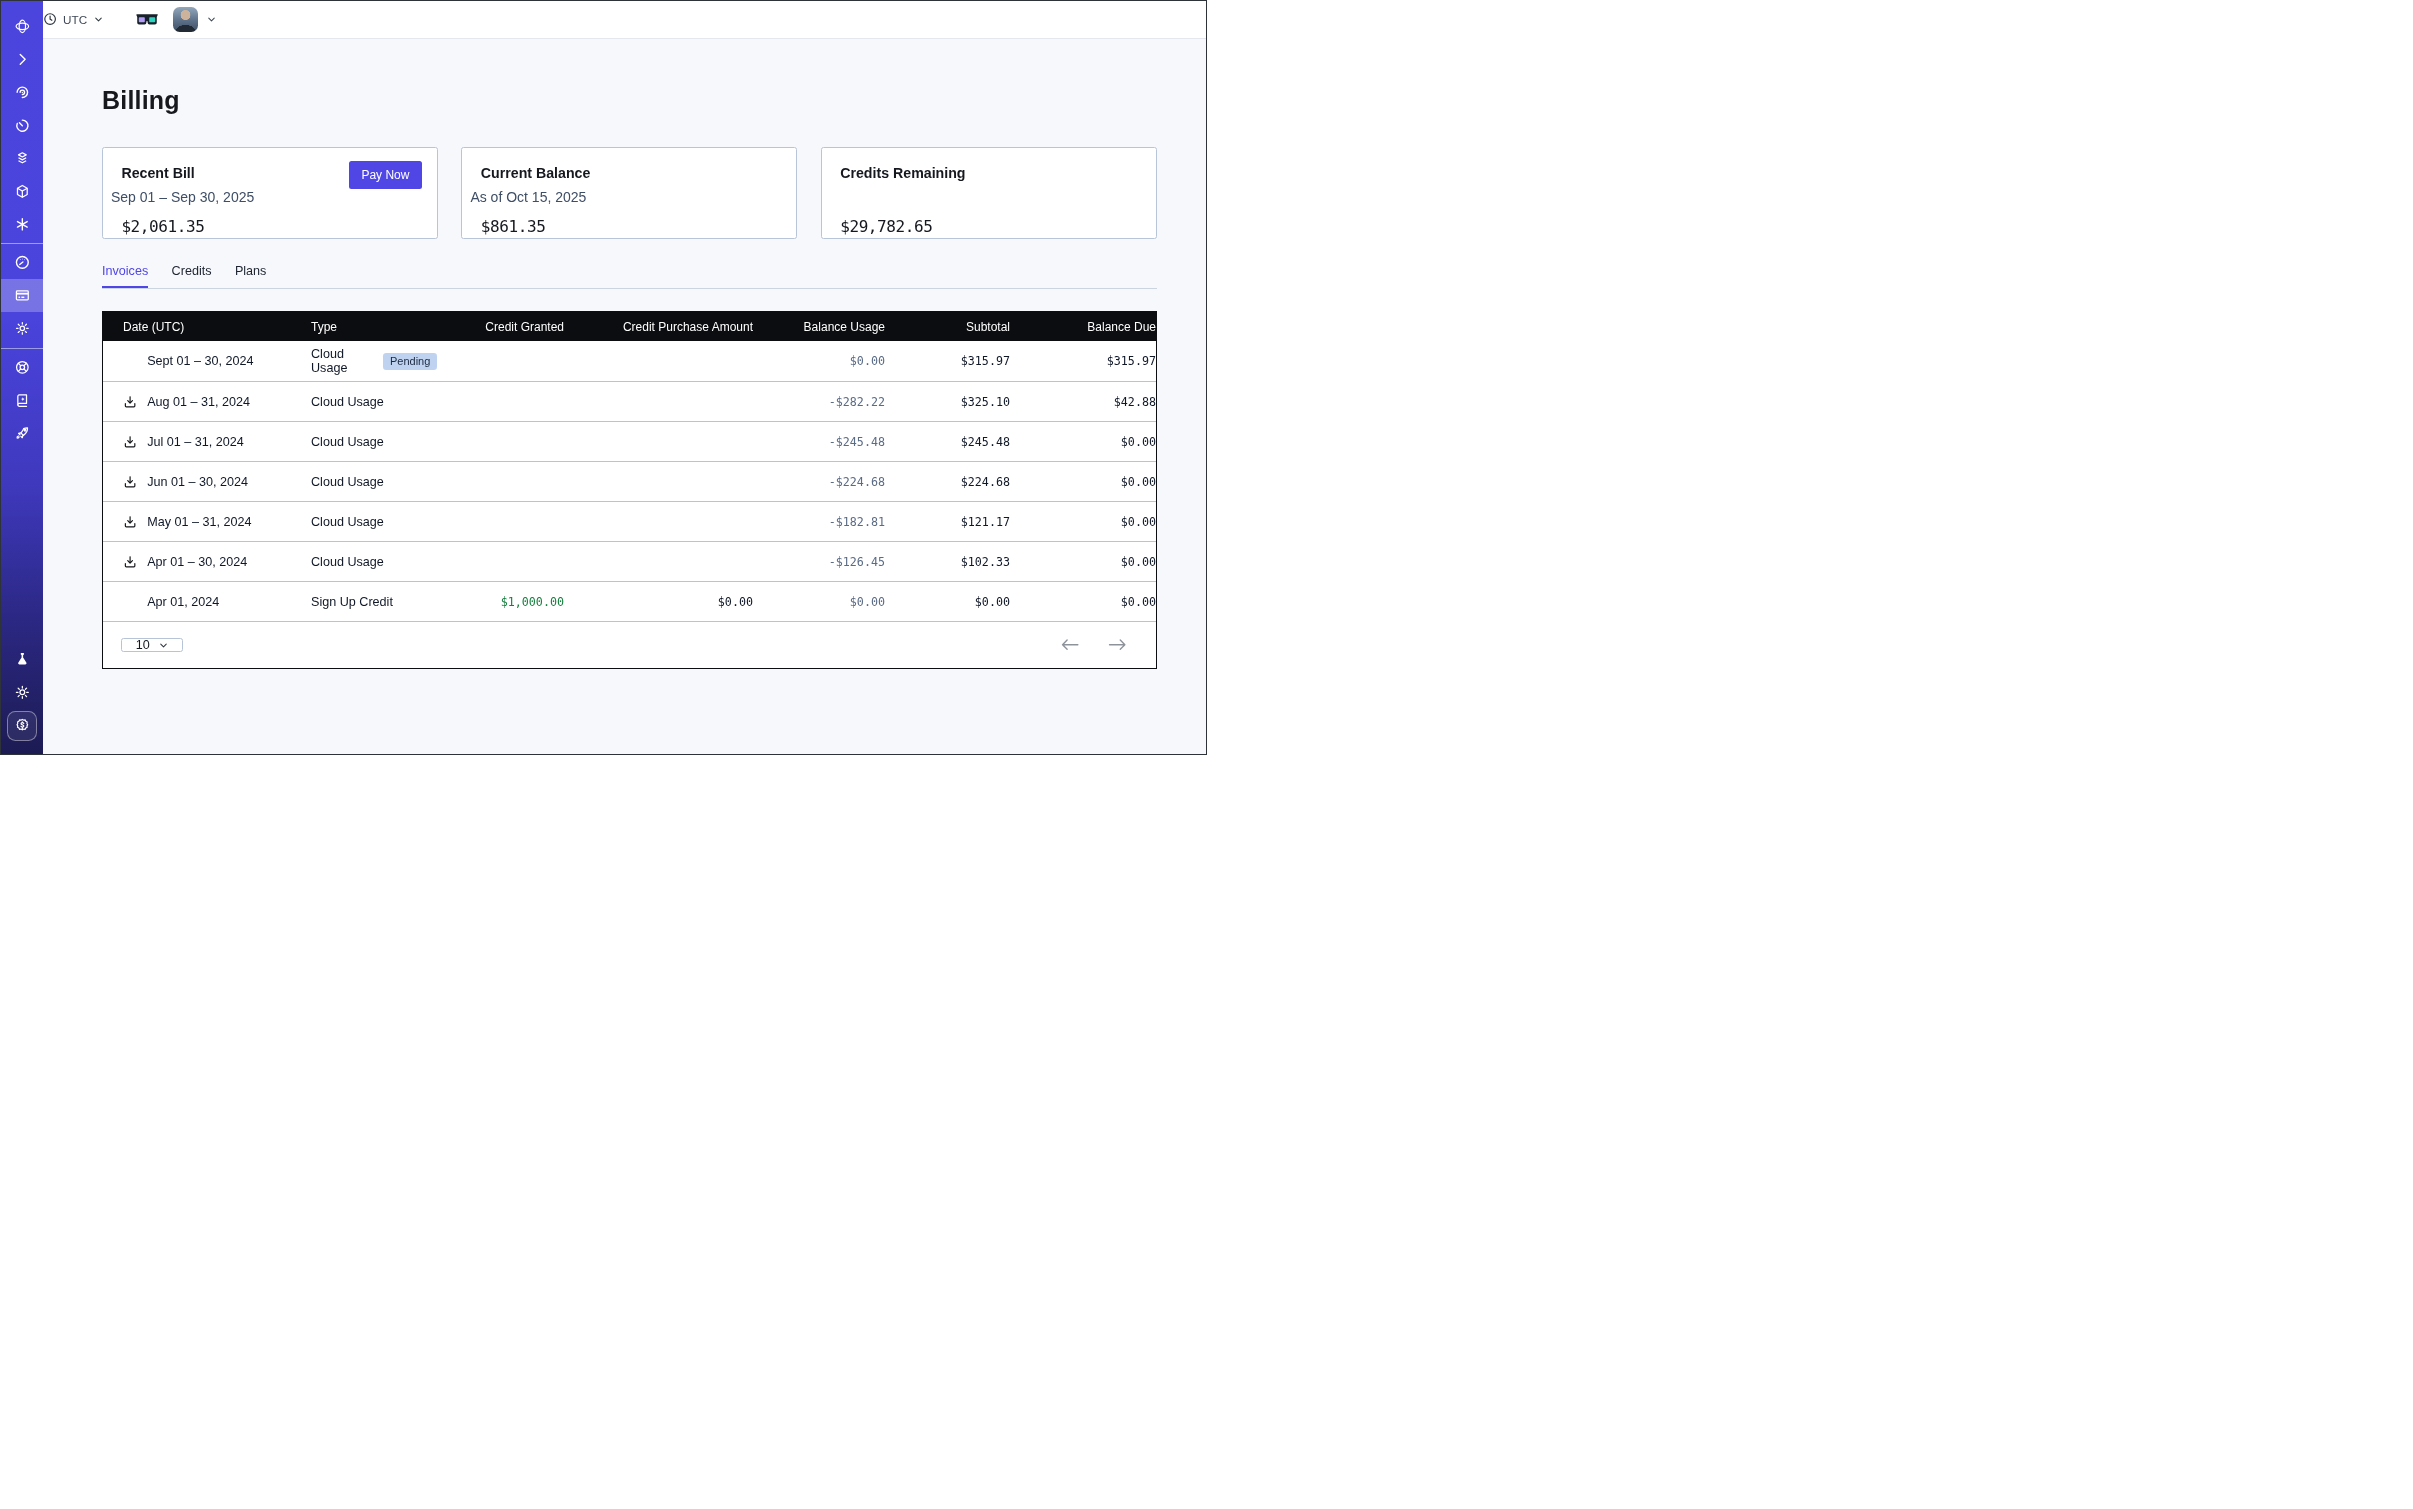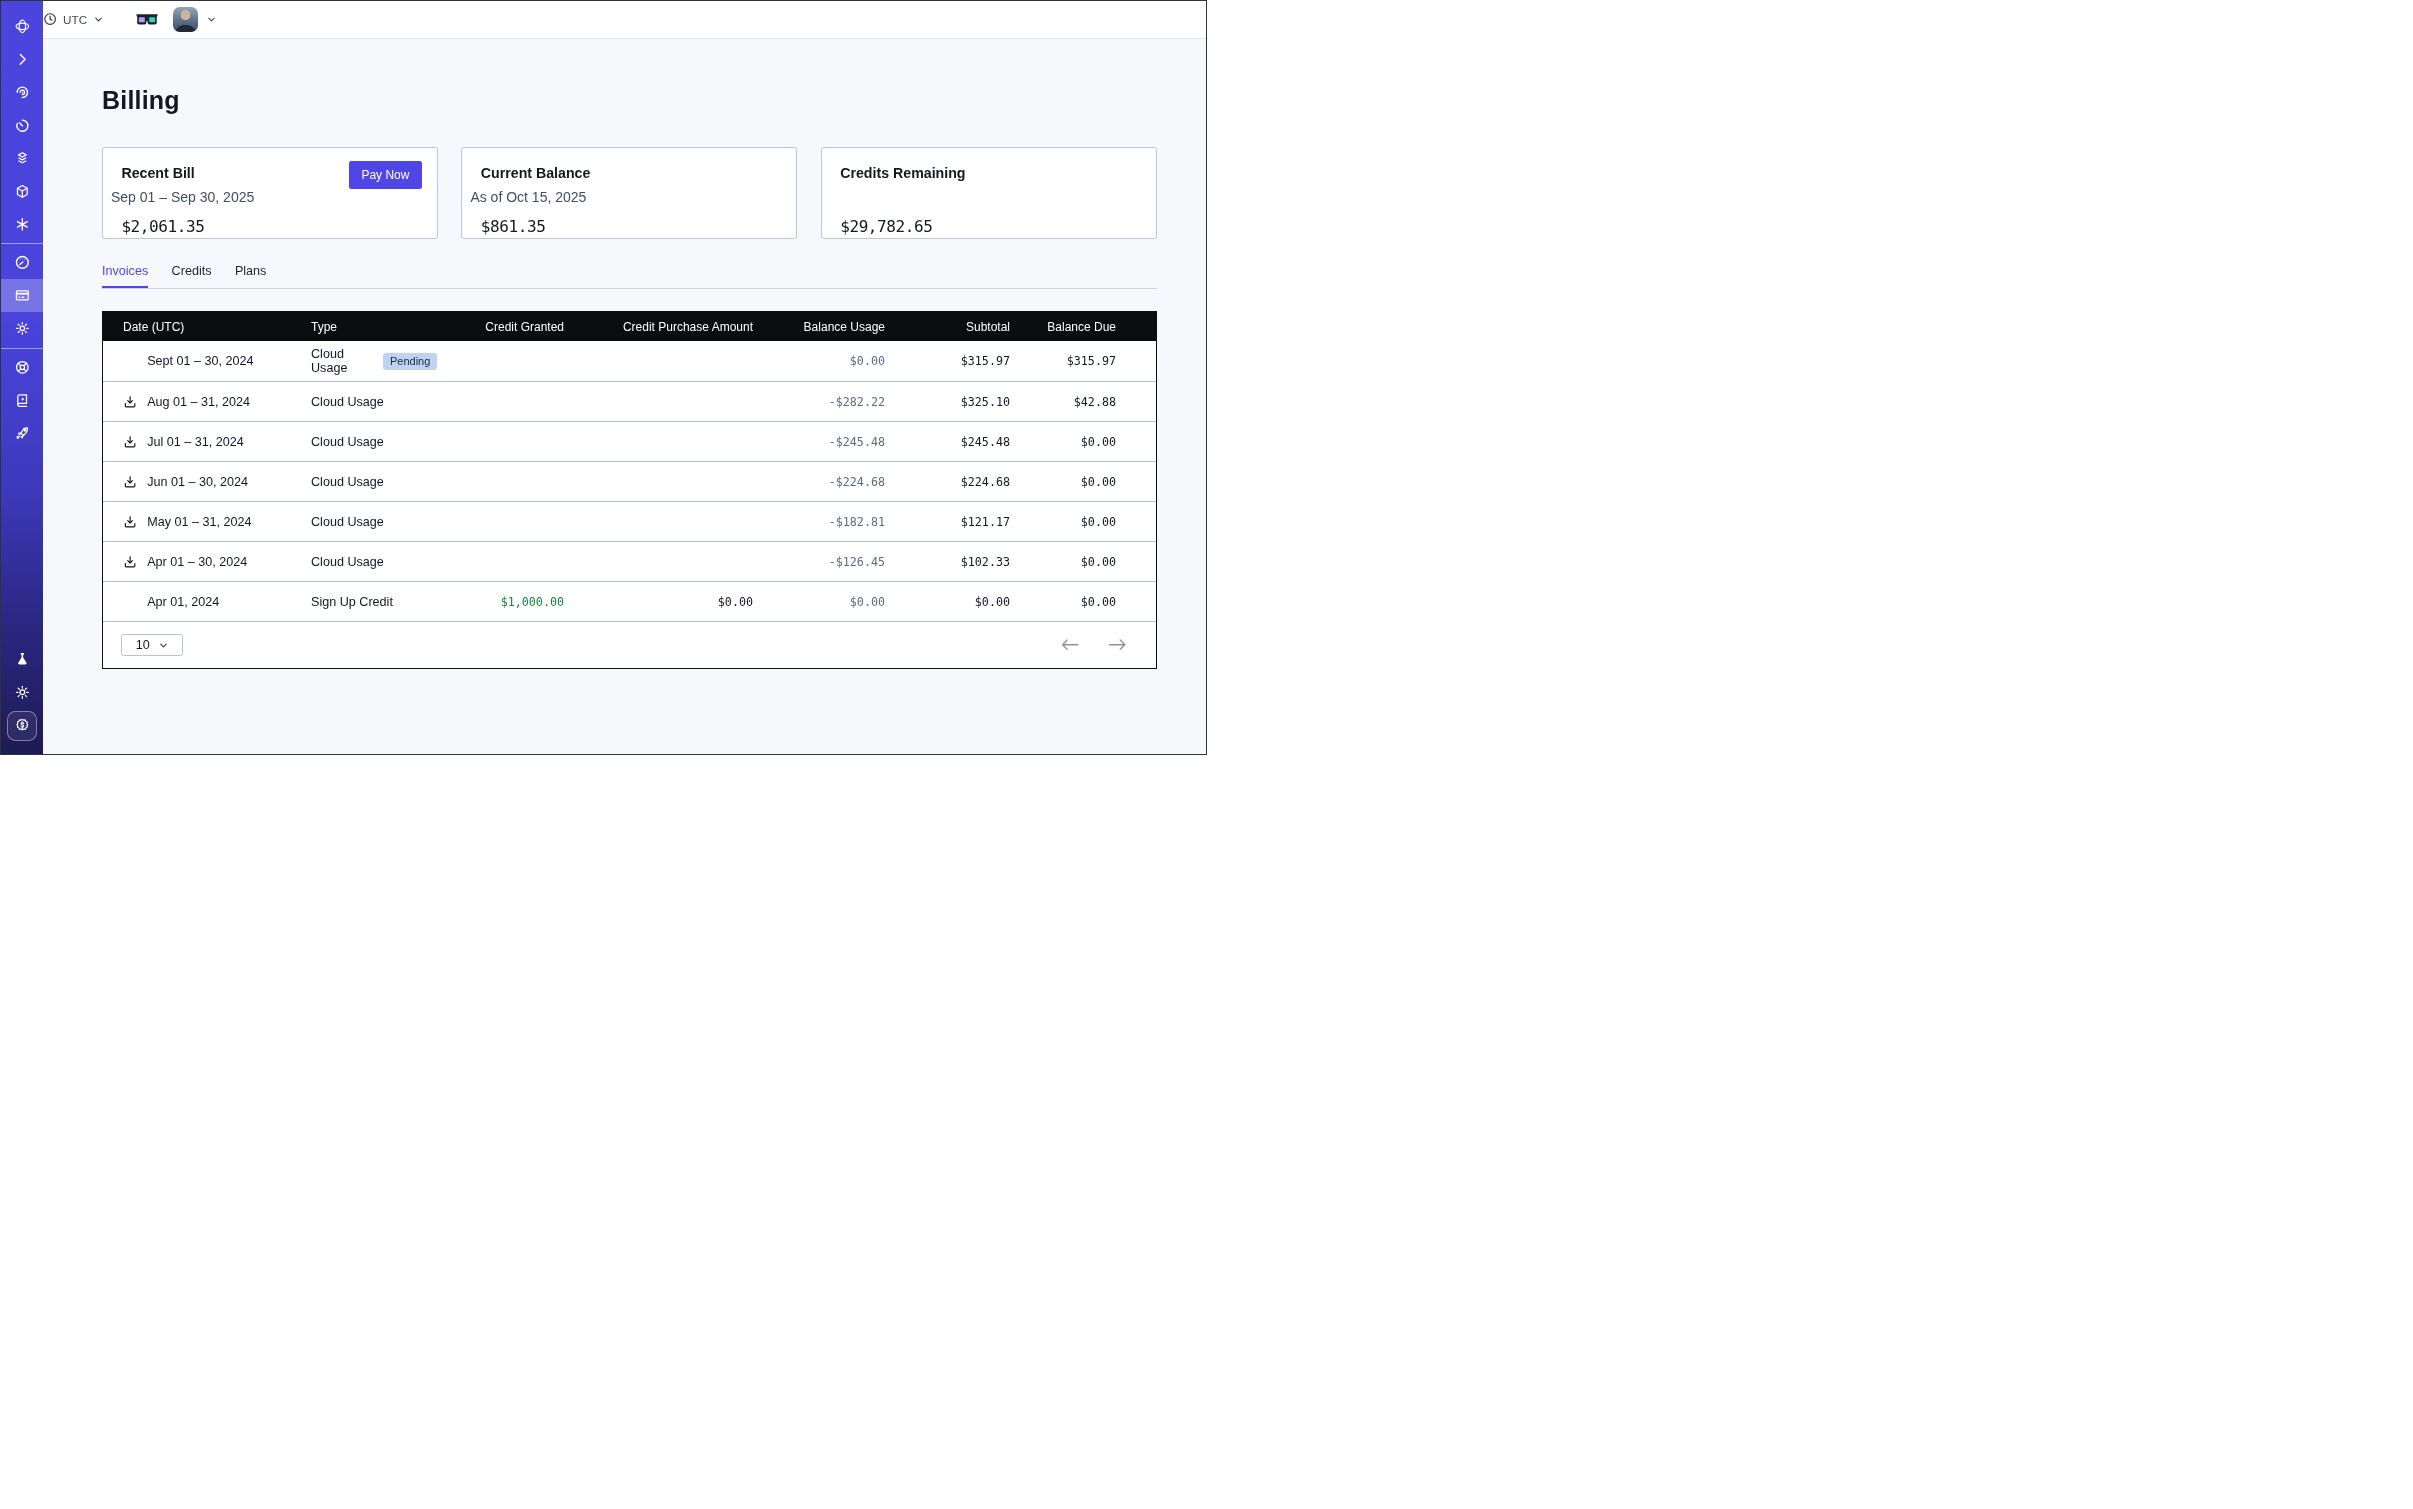--- a/index.html
+++ b/index.html
@@ -68,35 +68,35 @@
   .tabs { display:flex; gap:23.4px; margin-top:25px; border-bottom:0.8px solid #ccd4e0; }
   .tab { font-size:12.6px; color:#1d2430; padding-bottom:8.4px; border-bottom:2.5px solid transparent; margin-bottom:-0.8px; cursor:pointer; }
   .tab.active { color:#4f46e5; border-bottom-color:#4f46e5; }
 
   
   .inv-table { margin-top:22.6px; border:1.3px solid #0c0d10; background:#fff; }
   .thead, .trow { display:grid; grid-template-columns:208px 126px 127px 189px 132px 125px 1fr; align-items:center; }
   .thead { background:#0c0d10; color:#fff; height:29px; font-size:12px; font-weight:400; }
   .th:first-child { padding-left:20px; }
   .th.num, .cell.num { text-align:right; }
-  .th:last-child, .cell:last-child { padding-right:40px; }
+  .th:last-child, .cell:last-child { }
   .trow { height:40px; font-size:12.6px; color:#101828; background:#fff; }
   .trow + .trow { border-top:1.3px solid #b7c3d6; }
   .cell-date { display:flex; align-items:center; gap:10px; padding-left:20px; }
   .dl-icon { width:14.2px; height:14.2px; color:#14161a; cursor:pointer; flex:0 0 auto; }
   .dl-icon.hidden { visibility:hidden; }
   .cell-type { display:flex; align-items:center; }
   .pending-badge { background:#bfd3f0; color:#1c2940; font-size:11px; padding:2.5px 6.7px; border-radius:3.3px; margin-left:6.7px; }
   .cell.num { font-family:"DejaVu Sans Mono", monospace; font-size:11.7px; color:#101828; }
   .cell.usage { color:#5a6b85; }
   .cell.green { color:#16813f; }
 
   .tfoot { height:47px; display:flex; align-items:center; justify-content:space-between; border-top:1.3px solid #b7c3d6; padding:0 30px 0 18.4px; background:#fff; }
   .pagesize {
-    width:62px; height:22px; border:0.8px solid #b7c3d6; border-radius:2.5px; background:#fff;
+    width:62px; height:14px; border:0.8px solid #b7c3d6; border-radius:2.5px; background:#fff;
     display:flex; align-items:center; justify-content:center; gap:8.4px;
     font-size:12.6px; color:#15181e; cursor:pointer;
   }
   .pagesize svg { color:#2f3741; }
   .pager { display:flex; gap:28.5px; }
   .pager-btn { color:#8e939b; display:flex; cursor:pointer; background:none; border:none; padding:0; }
   .pager-btn svg { width:18.4px; height:13.4px; }
 </style>
 </head>
 <body>

